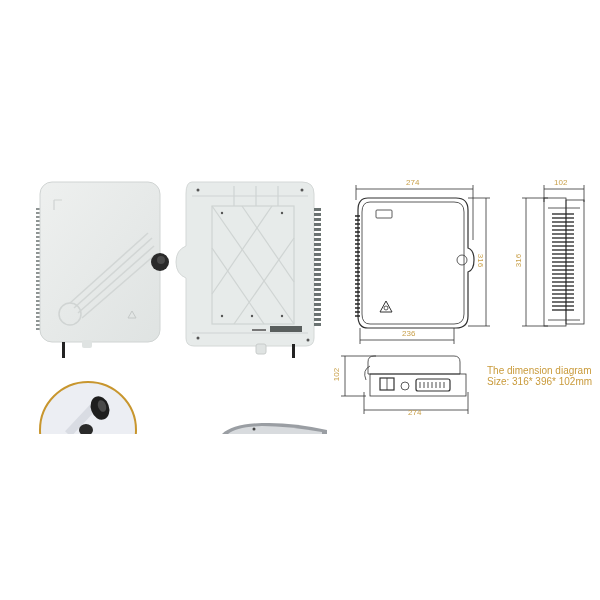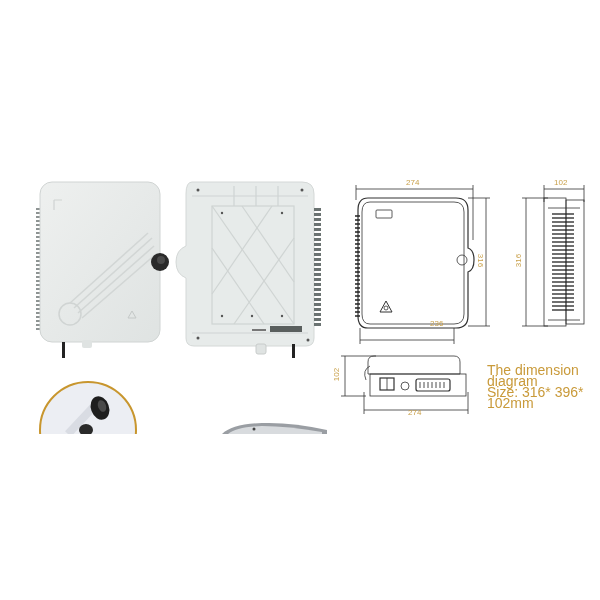--- a/index.html
+++ b/index.html
@@ -1,19 +1,19 @@
 <!DOCTYPE html>
 <html><head>
   <meta charset="utf-8">
   <style>
     html, body { margin: 0; padding: 0; background: #ffffff; }
     body { width: 600px; height: 600px; position: relative; overflow: hidden; font-family: "Liberation Sans", sans-serif; }
     .abs { position: absolute; }
     .dim { color: #c9a04a; font-size: 8px; font-family: "Liberation Sans", sans-serif; }
-    .caption { color: #c99a3a; font-size: 14px; line-height: 11px; font-family: "Liberation Sans", sans-serif; }
+    .caption { color: #c99a3a; font-size: 10px; line-height: 11px; font-family: "Liberation Sans", sans-serif; }
     svg { display: block; }
   </style>
 </head>
 <body>
 
 <div class="abs" style="left:30px;top:178px;width:150px;height:180px;">
   <svg width="150" height="180" viewBox="0 0 150 180">
     <defs>
       <linearGradient id="fg" x1="0" y1="0" x2="1" y2="1">
         <stop offset="0" stop-color="#eef0ef"></stop>
@@ -200,21 +200,21 @@
         <line x1="5" y1="124" x2="10" y2="124"></line>
         <line x1="5" y1="128" x2="10" y2="128"></line>
       <line x1="5" y1="132" x2="10" y2="132"></line>
         <line x1="5" y1="136" x2="10" y2="136"></line>
     </g>
     <path d="M30 132 L36 121 L42 132 Z" stroke-width="1"></path>
     <circle cx="36" cy="128" r="2"></circle>
   </svg>
   <span class="abs dim" style="left:56px;top:-2px;">274</span>
   <span class="abs dim" style="left:124px;top:76px;transform:rotate(90deg);">316</span>
-  <span class="abs dim" style="left:52px;top:139px;margin-left:28px;">236</span>
+  <span class="abs dim" style="left:52px;top:149px;">236</span>
 </div>
 
 <div class="abs" style="left:514px;top:180px;width:86px;height:150px;">
   <svg width="86" height="150" viewBox="0 0 86 150" fill="none" stroke="#333" stroke-width="0.8">
     <line x1="30" y1="9" x2="70" y2="9"></line>
     <line x1="30" y1="5" x2="30" y2="22"></line>
       <line x1="70" y1="5" x2="70" y2="22"></line>
     <line x1="12" y1="18" x2="12" y2="146"></line>
     <line x1="8" y1="18" x2="34" y2="18"></line>
       <line x1="8" y1="146" x2="34" y2="146"></line>

